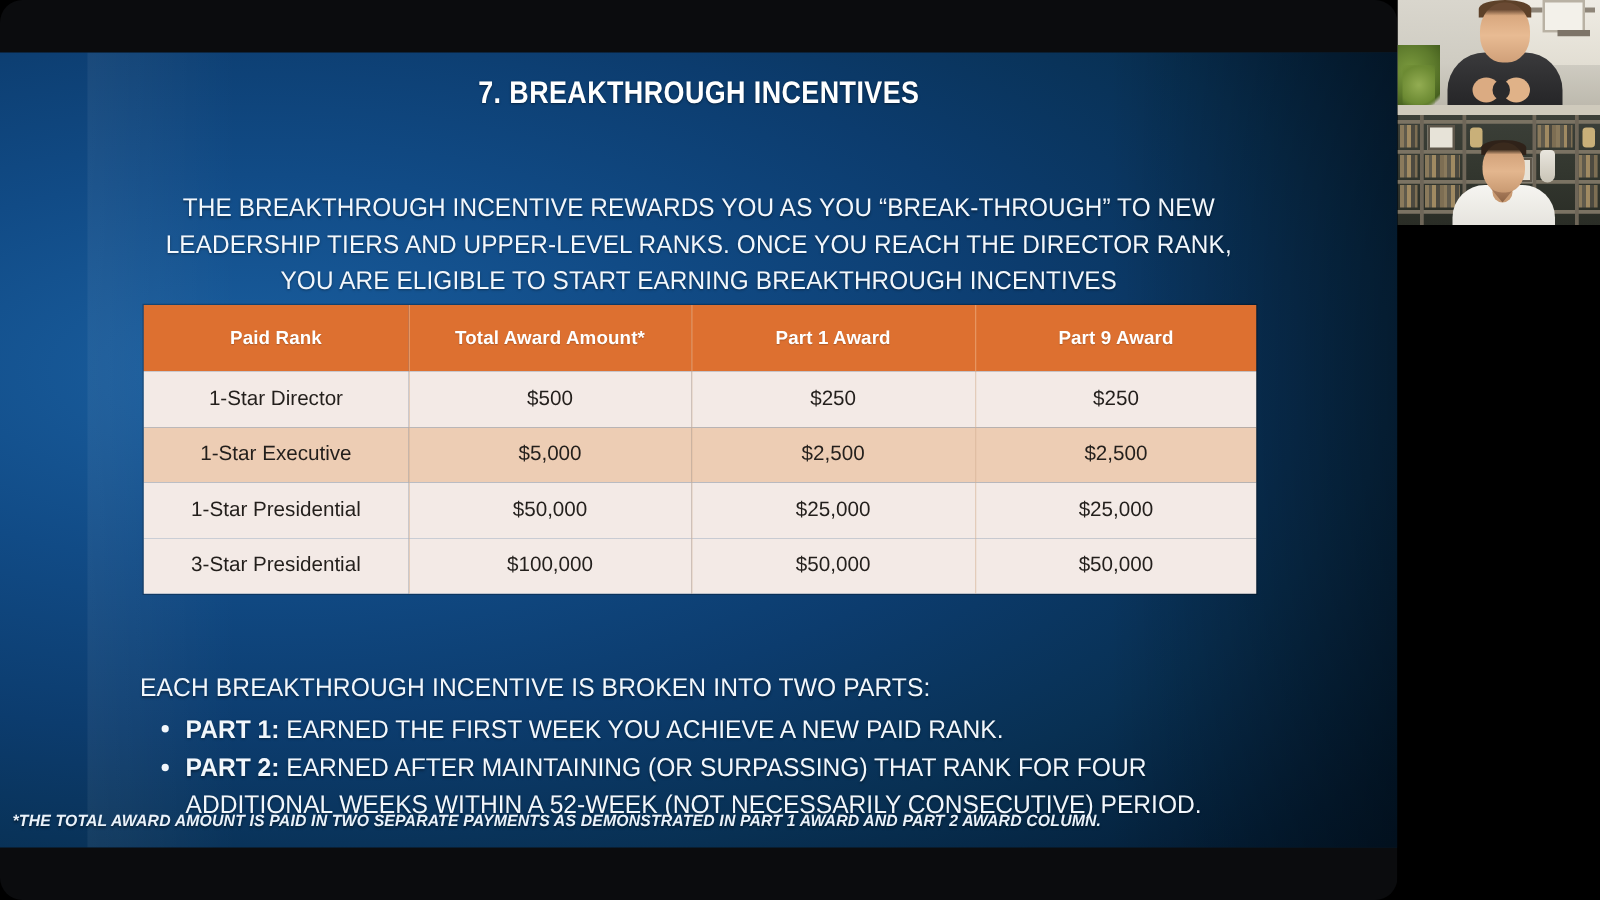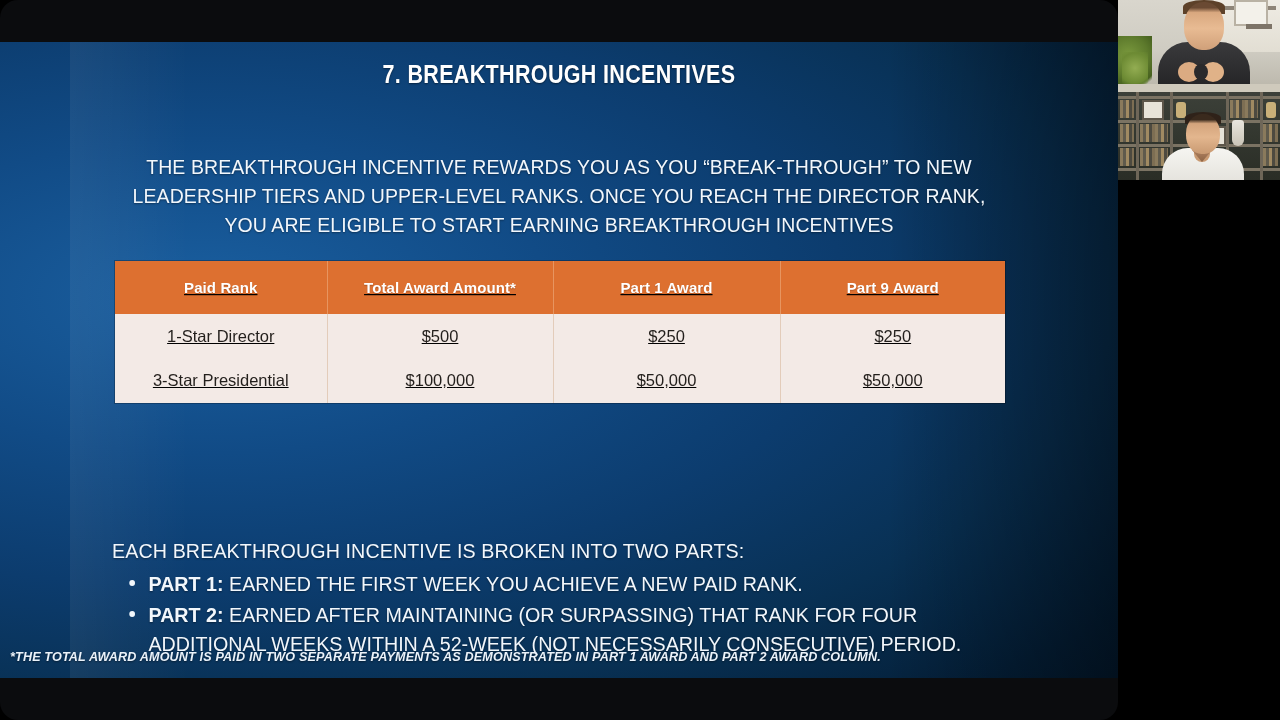--- a/index.html
+++ b/index.html
@@ -100,26 +100,25 @@
     letter-spacing: 0.1px;
     transform: scaleX(0.95);
     transform-origin: center top;
     text-shadow: 0 1px 2px rgba(0,0,0,0.4);
   }
 
   
   #award-table {
     position: absolute;
     left: 115px;
-    top: 219px;
+    top: 202px;
     width: 890px;
     border-collapse: collapse;
     table-layout: fixed;
     box-shadow: 0 0 0 1px rgba(0,0,0,0.25);
-    text-decoration: underline;
   }
   #award-table col.c0 { width: 212px; }
   #award-table col.c1 { width: 226px; }
   #award-table col.c2 { width: 227px; }
   #award-table col.c3 { width: 225px; }
 
   #award-table th {
     background: #dd7030;
     color: #ffffff;
     font-size: 15px;
@@ -372,20 +371,32 @@
               <th>Part 9 Award</th>
             </tr>
           </thead>
           <tbody>
             <tr class="row-odd">
               <td>1-Star Director</td>
               <td>$500</td>
               <td>$250</td>
               <td>$250</td>
             </tr>
+            <tr class="row-even">
+              <td>1-Star Executive</td>
+              <td>$5,000</td>
+              <td>$2,500</td>
+              <td>$2,500</td>
+            </tr>
+            <tr class="row-odd">
+              <td>1-Star Presidential</td>
+              <td>$50,000</td>
+              <td>$25,000</td>
+              <td>$25,000</td>
+            </tr>
             <tr class="row-odd">
               <td>3-Star Presidential</td>
               <td>$100,000</td>
               <td>$50,000</td>
               <td>$50,000</td>
             </tr>
           </tbody>
         </table>
 
         <div id="parts-lead">EACH BREAKTHROUGH INCENTIVE IS BROKEN INTO TWO PARTS:</div>

